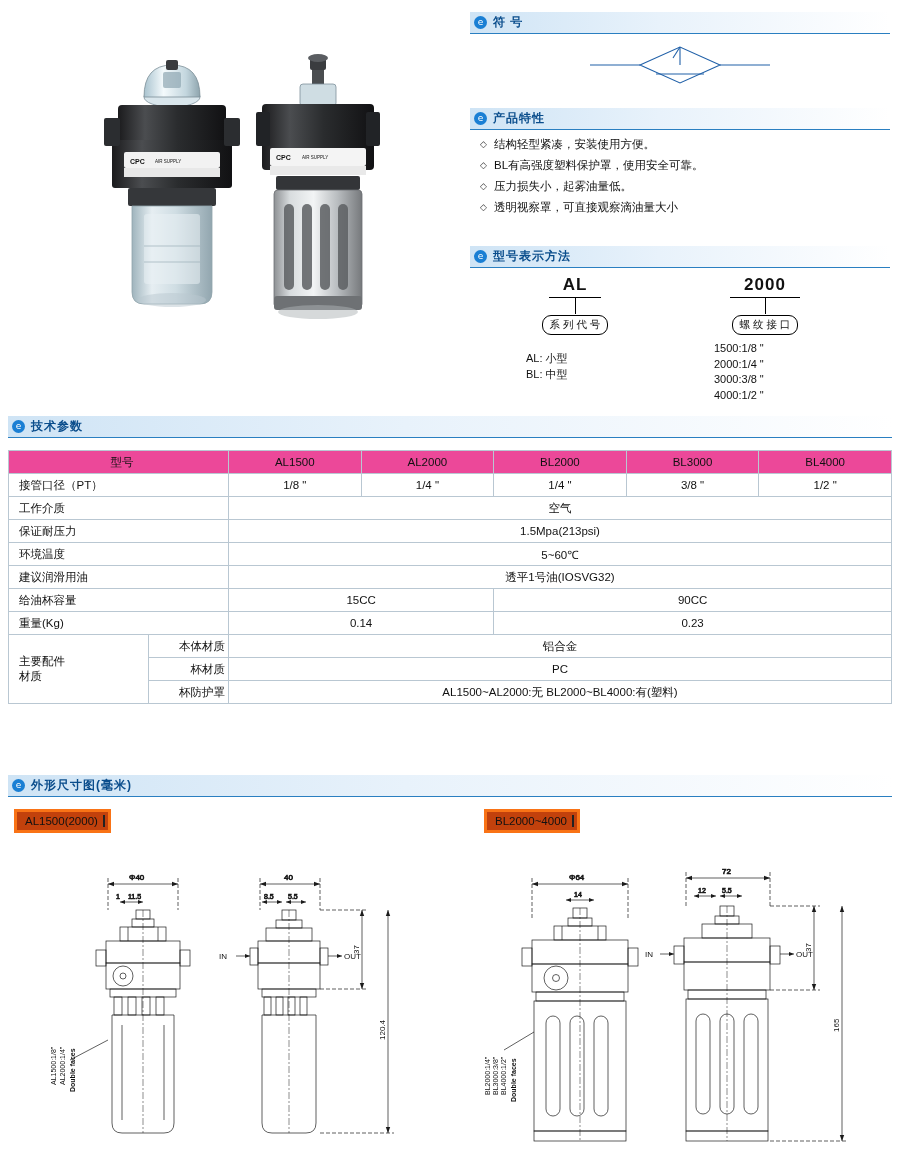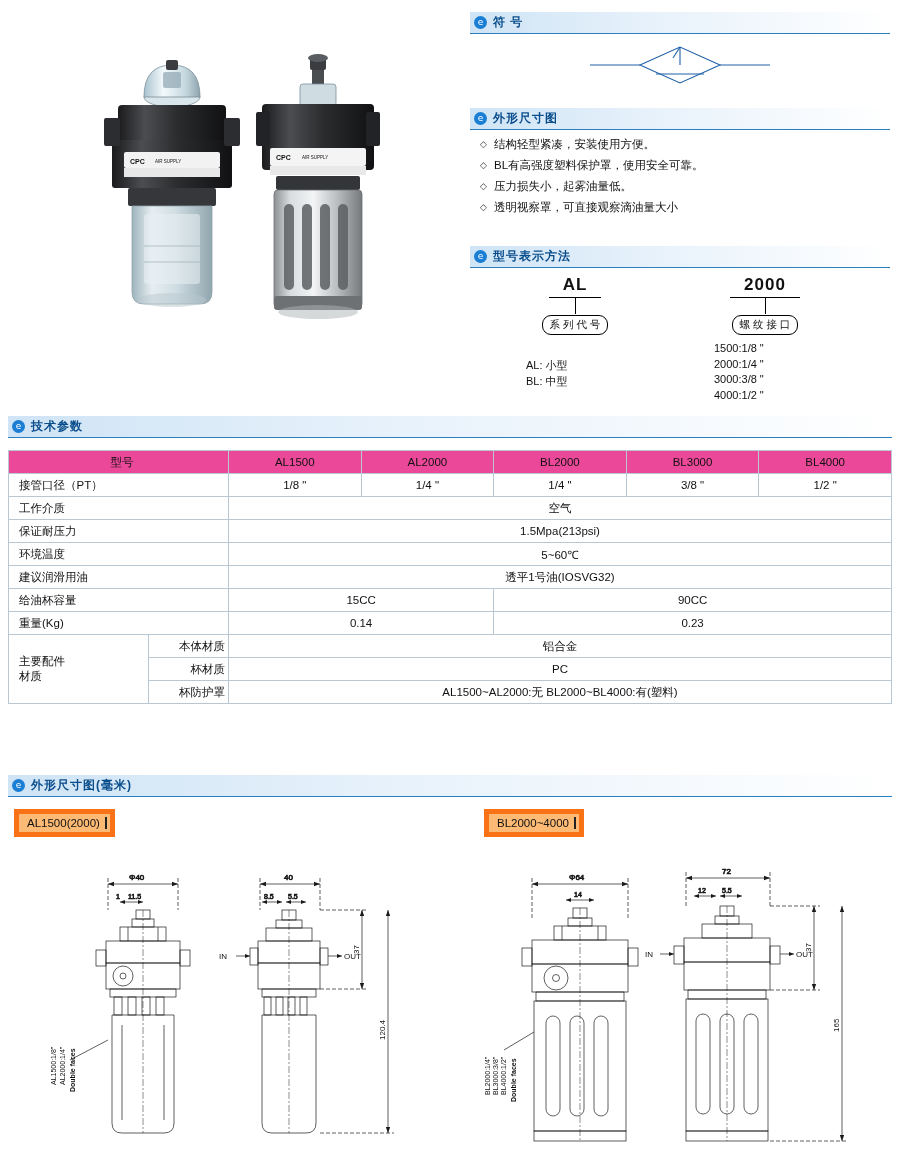--- a/index.html
+++ b/index.html
@@ -77,24 +77,24 @@
     padding: 1px 3px;
     font-weight: normal;
   }
   table.tp thead td { background: #ec4899; font-weight: normal; }
   table.tp td.lbl { text-align: left; padding-left: 10px; width: 140px; }
   table.tp td.sublbl { text-align: right; padding-left: 8px; width: 80px; }
 
   
   .dim-label {
     position: absolute;
-    border: 5px solid #f97316;
+    border: 3px solid #f97316;
     font-size: 11.5px;
     padding: 3px 10px 3px 8px;
-    background: #fdba74;
+    background: #c2410c;
     font-weight: normal;
   }
   .dim-label:after {
     content: ""; position: absolute; right: 3px; top: 3px; bottom: 3px;
     width: 2px; background: #222;
   }
   .dwg { position: absolute; }
   .dim-t { font-size: 8px; fill: #111; font-family: "Liberation Sans", sans-serif; }
   .dim-t-s { font-size: 7px; fill: #111; font-family: "Liberation Sans", sans-serif; }
 </style>
@@ -200,21 +200,21 @@
       <line x1="250" y1="31" x2="300" y2="31" stroke="#2060a8" stroke-width="1.1"></line>
       <polygon points="170,31 210,13 250,31 210,49" fill="none" stroke="#2060a8" stroke-width="1.1"></polygon>
       <line x1="210" y1="13" x2="210" y2="31" stroke="#2060a8" stroke-width="1.1"></line>
       <line x1="210" y1="13" x2="203" y2="24" stroke="#2060a8" stroke-width="1.1"></line>
       <line x1="186" y1="40" x2="234" y2="40" stroke="#2060a8" stroke-width="1.1"></line>
     </svg>
   </div>
 
   <div class="sec-bar" style="left:470px; top:108px; width:420px;">
     <span class="bullet">e</span>
-    <span class="title">外形尺寸图</span>
+    <span class="title">产品特性</span>
   </div>
   <div class="features">
     <ul>
       <li>结构轻型紧凑，安装使用方便。</li>
       <li>BL有高强度塑料保护罩，使用安全可靠。</li>
       <li>压力损失小，起雾油量低。</li>
       <li>透明视察罩，可直接观察滴油量大小</li>
     </ul>
   </div>
 
@@ -223,21 +223,21 @@
     <span class="title">型号表示方法</span>
   </div>
   <div class="model-wrap">
 
     <div style="position:absolute; left:30px; top:0; width:150px; text-align:center;">
       <div class="model-code underline" style="display:inline-block; padding:0 14px 2px;">AL</div>
       <div style="height:16px; position:relative;">
         <div style="position:absolute; left:50%; top:0; width:1px; height:16px; background:#000;"></div>
       </div>
       <div><span class="pill">系 列 代 号</span></div>
-      <div class="model-desc" style="margin-top:23px; text-align:left; padding-left:26px;">
+      <div class="model-desc" style="margin-top:16px; text-align:left; padding-left:26px;">
         <div>AL: 小型</div>
         <div>BL: 中型</div>
       </div>
     </div>
 
     <div style="position:absolute; left:210px; top:0; width:170px; text-align:center;">
       <div class="model-code underline" style="display:inline-block; padding:0 14px 2px;">2000</div>
       <div style="height:16px; position:relative;">
         <div style="position:absolute; left:50%; top:0; width:1px; height:16px; background:#000;"></div>
       </div>

